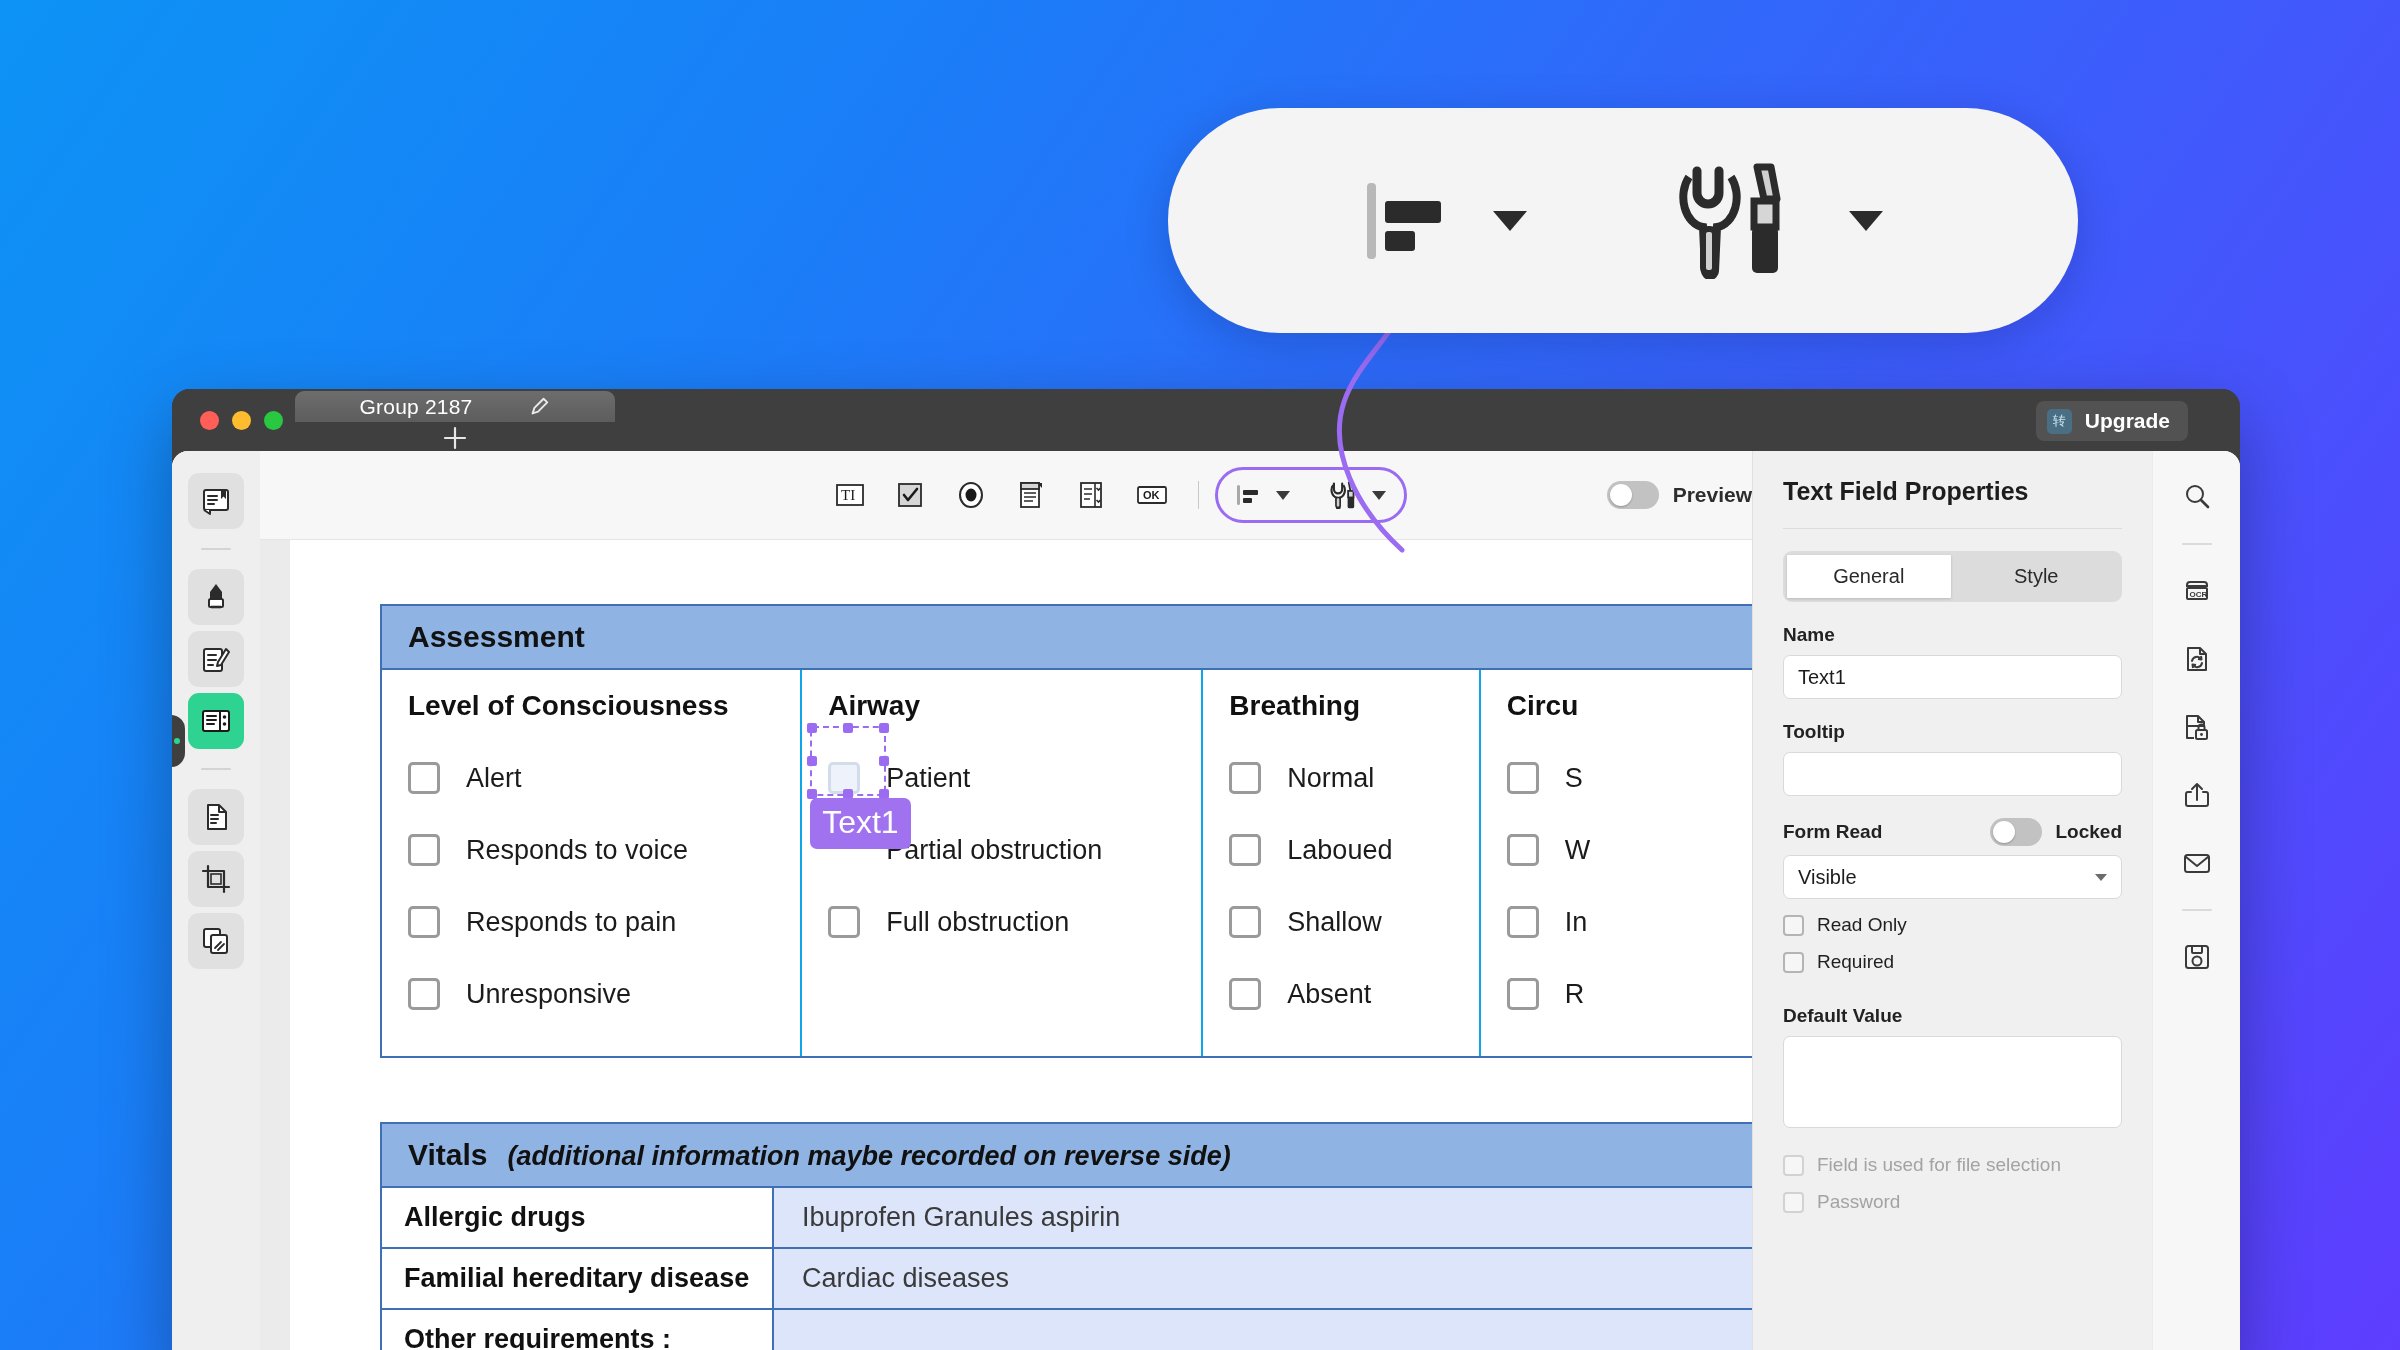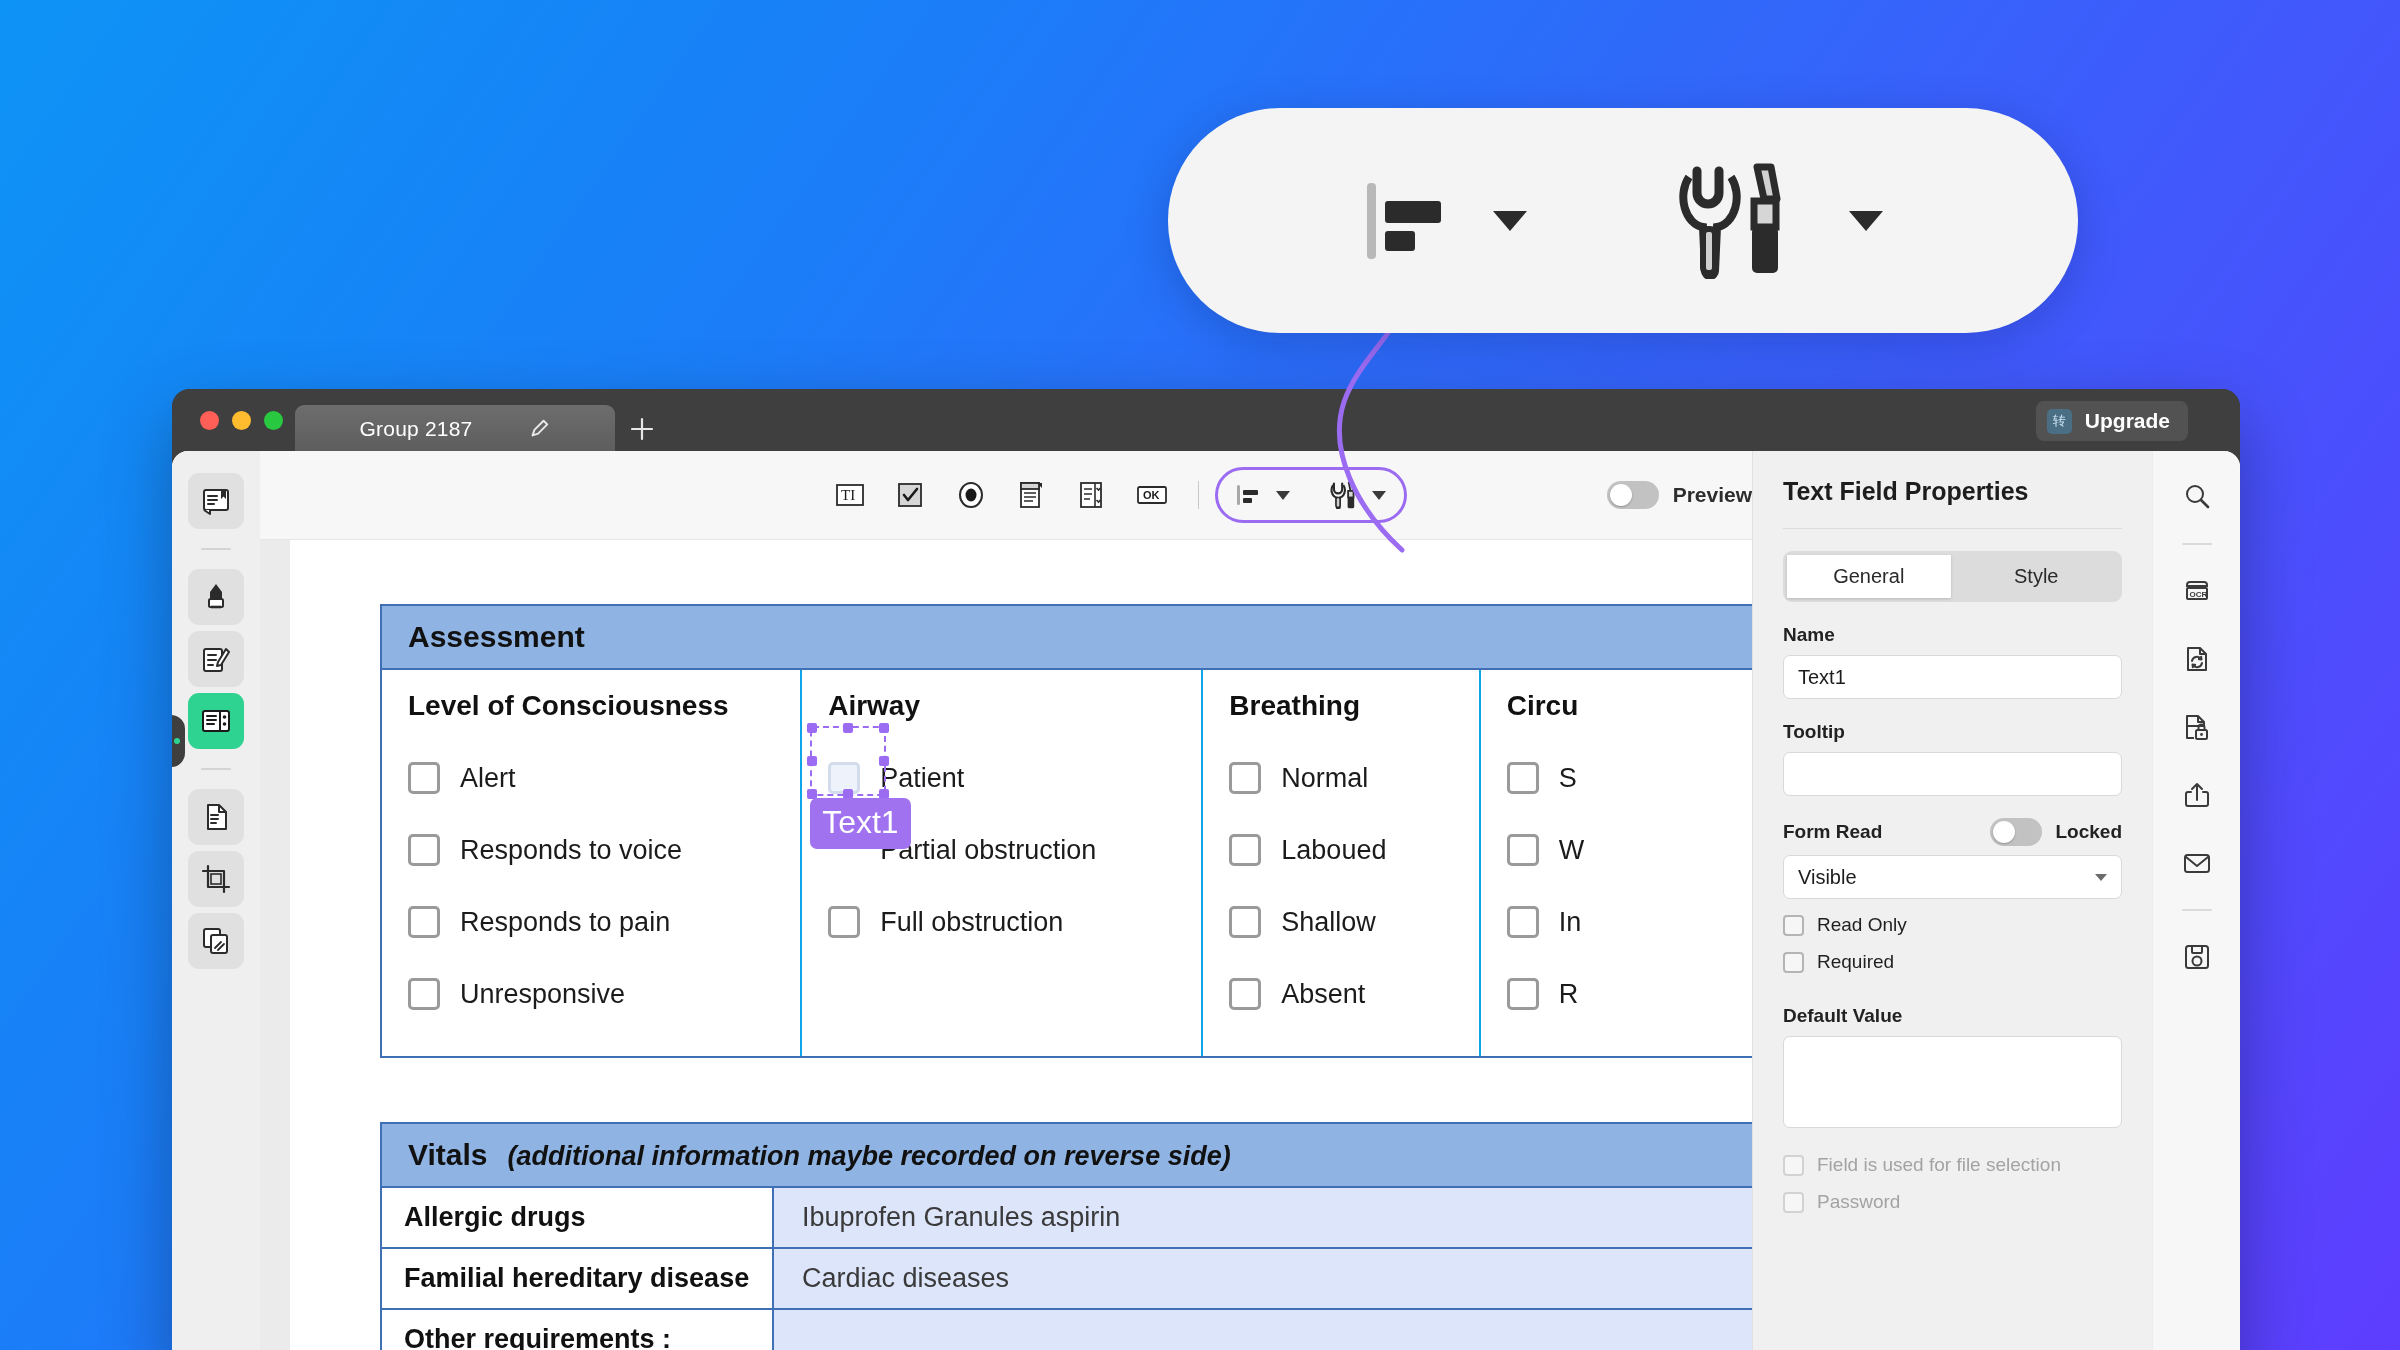--- a/index.html
+++ b/index.html
@@ -54,21 +54,21 @@
     background: #3f3f3f;
     display: flex;
     align-items: center;
   }
   .traffic { display: flex; gap: 13px; padding-left: 28px; }
   .dot { width: 19px; height: 19px; border-radius: 50%; }
   .dot.red { background: #ff5f57; }
   .dot.yellow { background: #febc2e; }
   .dot.green { background: #28c840; }
 
-  #tabstrip { display: flex; align-items: flex-end; margin-left: 12px; height: 62px; }
+  #tabstrip { display: flex; align-items: center; margin-left: 12px; height: 62px; flex-direction: column; }
   #doc-tab {
     height: 48px;
     min-width: 320px;
     background: linear-gradient(180deg, #6d6d6d 0%, #5d5d5d 100%);
     border-radius: 9px 9px 0 0;
     display: flex;
     align-items: center;
     justify-content: center;
     gap: 56px;
     padding: 0 26px;
@@ -210,21 +210,21 @@
     min-height: 330px;
   }
   .assess-col:last-child { border-right: none; }
   .col-w1 { width: 440px; }
   .col-w2 { width: 420px; }
   .col-w3 { width: 290px; }
   .col-w4 { width: 290px; }
   .col-title { font-size: 28px; font-weight: 700; color: #111; margin-bottom: 20px; }
   .cb-row { display: flex; align-items: center; gap: 20px; height: 72px; }
   .cbox { width: 32px; height: 32px; border: 3px solid #9a9a9a; border-radius: 5px; background: #fff; flex: none; }
-  .cb-label { font-size: 27px; color: #1b1b1b; }
+  .cb-label { font-size: 27px; color: #1b1b1b; margin-left: 6px; }
 
   
   .field-sel { position: relative; }
   .sel-box {
     position: absolute; left: -18px; top: -16px; width: 76px; height: 70px;
     border: 2px dashed #9b6cf2; border-radius: 3px;
   }
   .sel-box i {
     position: absolute; width: 10px; height: 10px; background: #9b6cf2; border-radius: 2px;
   }

